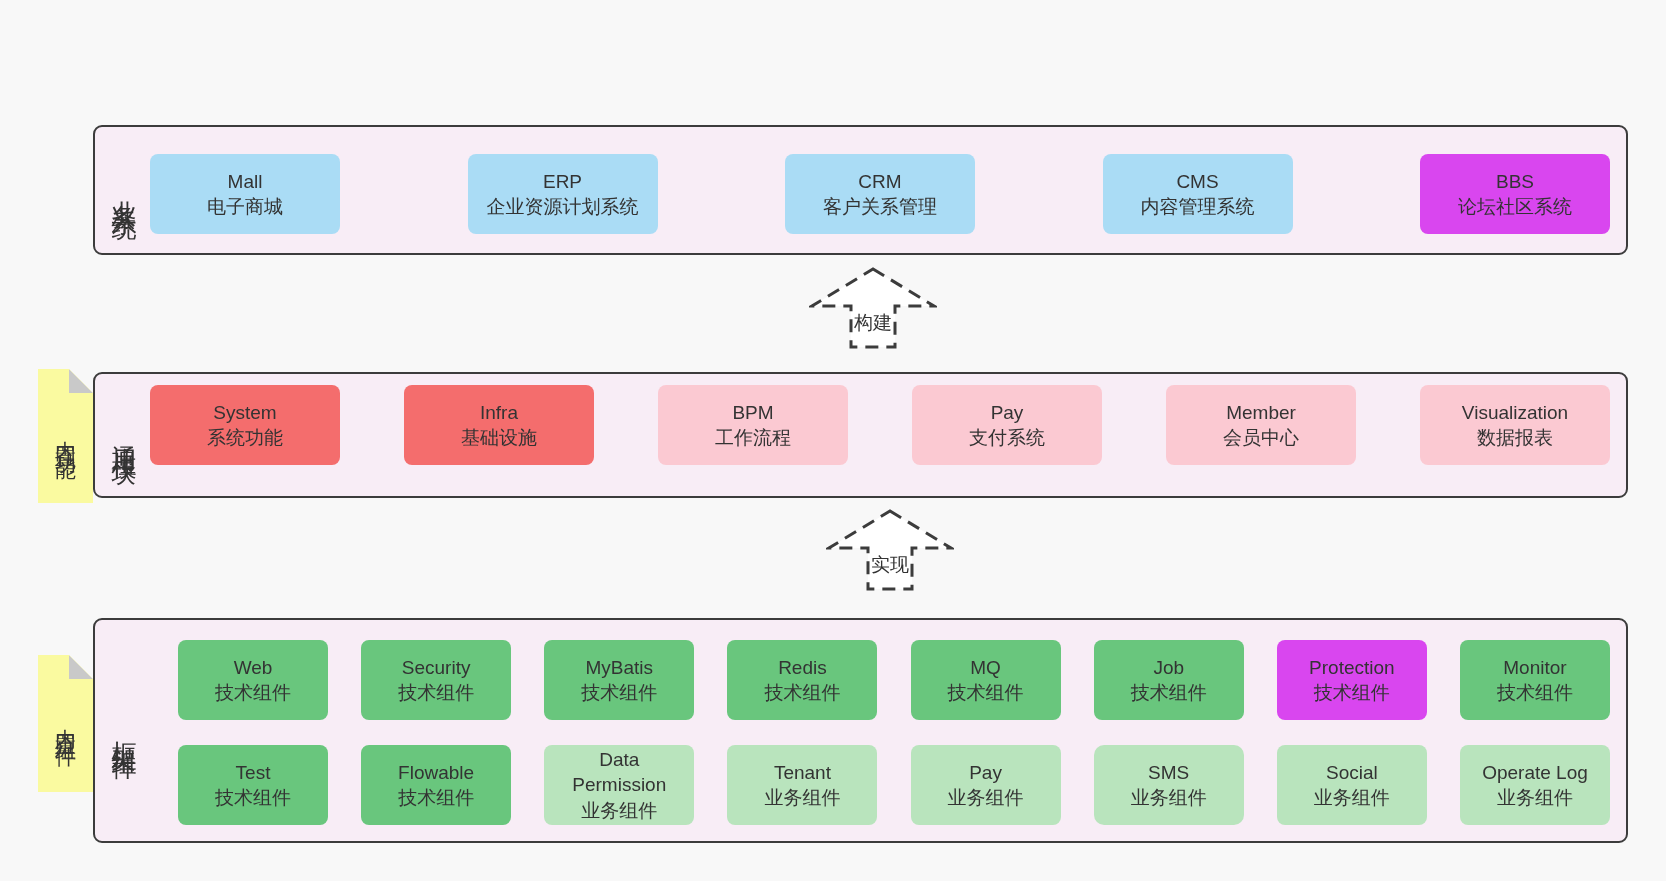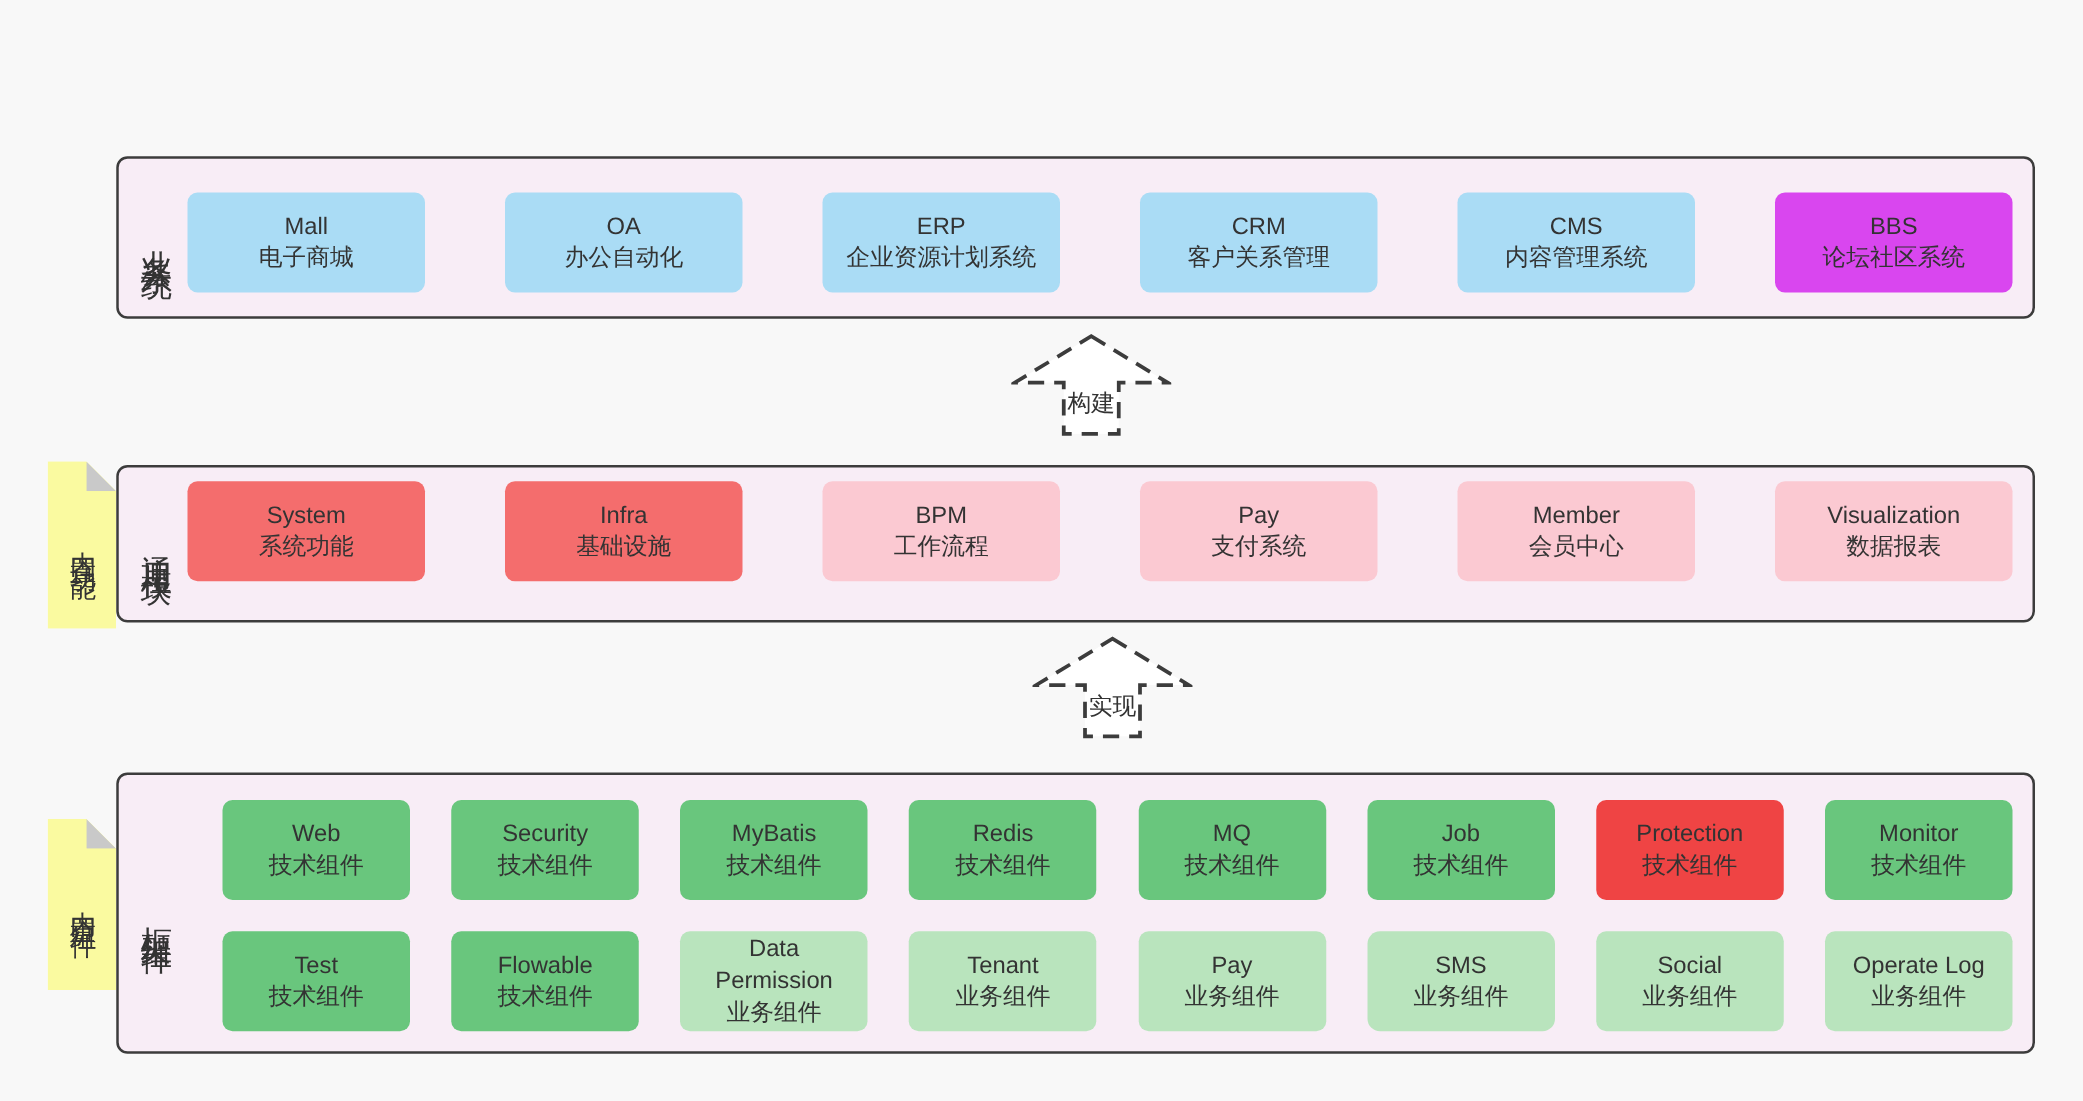--- a/index.html
+++ b/index.html
@@ -97,24 +97,20 @@
   </div>
 
   <section class="panel" id="panel-business">
     <span class="vlabel">业务系统</span>
     <div class="row cols6">
         <div class="box" style="background: rgb(170, 220, 245);">
           <div>Mall</div>
           <div>电子商城</div>
         </div>
         <div class="box" style="background: rgb(170, 220, 245);">
-          <div>OA</div>
-          <div>办公自动化</div>
-        </div>
-        <div class="box" style="background: rgb(170, 220, 245);">
           <div>ERP</div>
           <div>企业资源计划系统</div>
         </div>
         <div class="box" style="background: rgb(170, 220, 245);">
           <div>CRM</div>
           <div>客户关系管理</div>
         </div>
         <div class="box" style="background: rgb(170, 220, 245);">
           <div>CMS</div>
           <div>内容管理系统</div>
@@ -186,21 +182,21 @@
           <div>技术组件</div>
         </div>
         <div class="box" style="background: rgb(105, 198, 125);">
           <div>MQ</div>
           <div>技术组件</div>
         </div>
         <div class="box" style="background: rgb(105, 198, 125);">
           <div>Job</div>
           <div>技术组件</div>
         </div>
-        <div class="box" style="background: #ef4444;">
+        <div class="box" style="background: #d946ef;">
           <div>Protection</div>
           <div>技术组件</div>
         </div>
         <div class="box" style="background: rgb(105, 198, 125);">
           <div>Monitor</div>
           <div>技术组件</div>
         </div>
       </div>
     <div class="row cols8 r2">
         <div class="box" style="background: rgb(105, 198, 125);">

